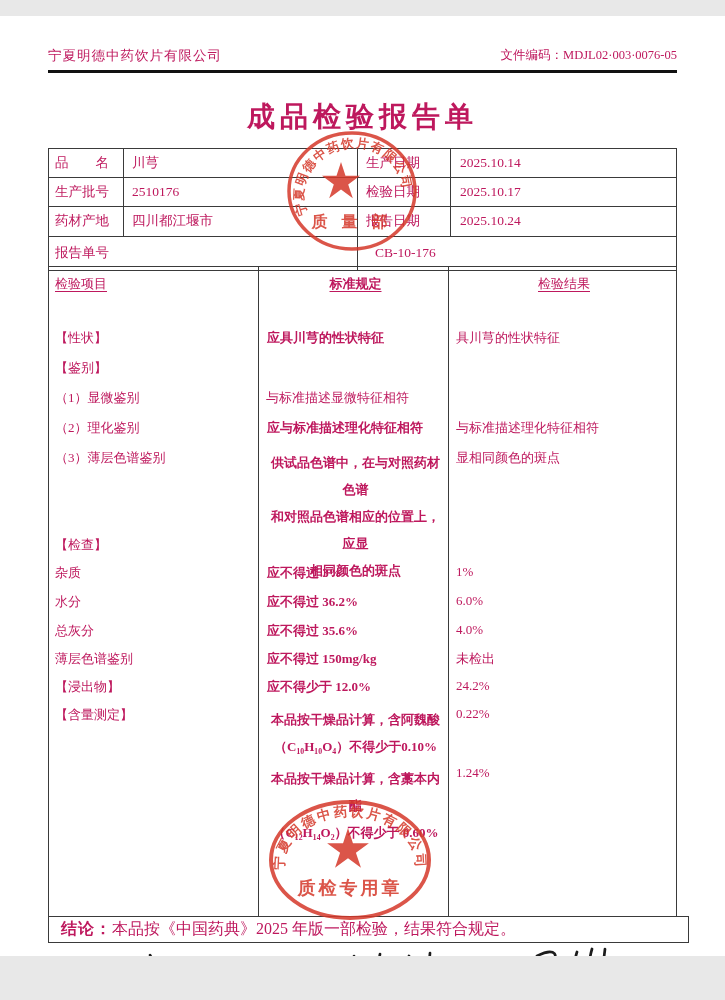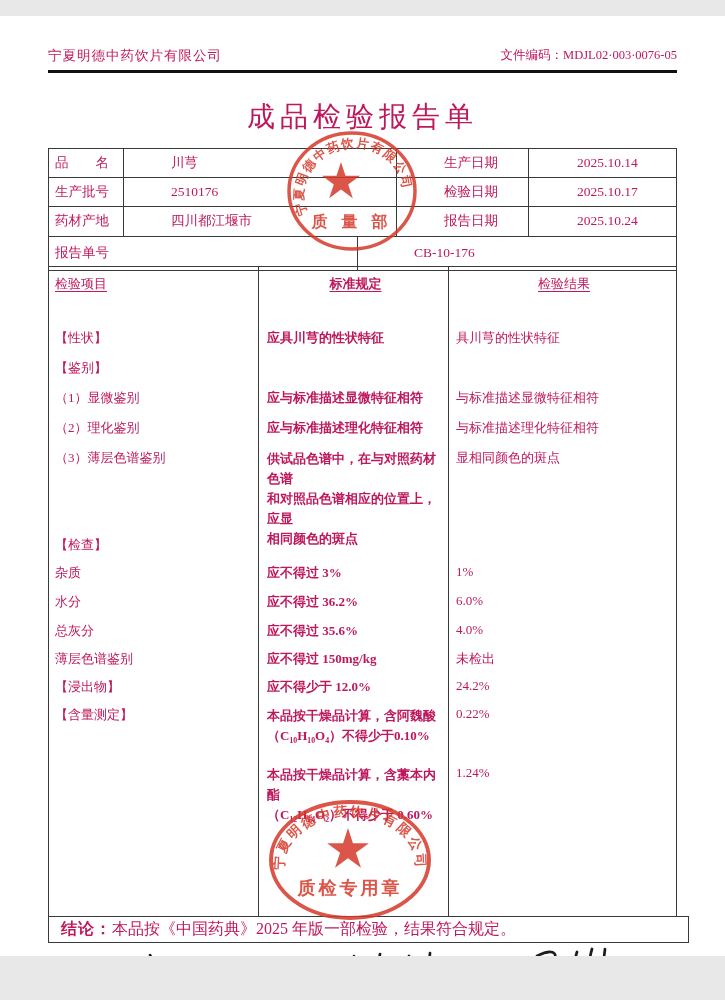--- a/index.html
+++ b/index.html
@@ -4,24 +4,24 @@
 <style>
   html,body{margin:0;padding:0;background:#e8e8e8;}
   .page{
     position:relative;width:725px;height:940px;background:#ffffff;margin:16px auto;
     font-family:"Liberation Serif","DejaVu Serif",serif;color:#be185d;overflow:hidden;
   }
   
   .company{position:absolute;left:48px;top:31px;font-size:13.5px;letter-spacing:1px;}
   .doccode{position:absolute;right:48px;top:31px;font-size:12.5px;}
   .header-rule{position:absolute;left:48px;right:48px;top:54px;height:2.5px;background:#111;}
-  .title{position:absolute;left:0;right:0;top:82px;text-align:center;font-size:28px;font-weight:normal;letter-spacing:5px;}
+  .title{position:absolute;left:0;right:0;top:82px;text-align:center;font-size:28px;font-weight:bold;letter-spacing:5px;}
   
   .info{position:absolute;left:48px;top:132px;width:627px;border:1px solid #3a3a3a;font-size:13.5px;}
-  .irow{display:flex;border-bottom:1px solid #3a3a3a;gap:39px;}
+  .irow{display:flex;border-bottom:1px solid #3a3a3a;}
   .irow:last-child{border-bottom:none;}
   .irow .cell{box-sizing:border-box;}
   .ir1{height:28px;line-height:27px;}
   .ir2{height:28px;line-height:27px;}
   .ir3{height:29px;line-height:28px;}
   .ir4{height:33px;line-height:32px;}
   .cl1{width:75px;border-right:1px solid #3a3a3a;padding-left:6px;}
   .cv1{width:234px;border-right:1px solid #3a3a3a;padding-left:8px;}
   .cl2{width:93px;border-right:1px solid #3a3a3a;padding-left:8px;}
   .cv2{flex:1;padding-left:9px;}
@@ -33,21 +33,21 @@
   .vl1{left:209px;} .vl2{left:399px;}
   .trow{display:flex;flex:none;}
   .c1{width:209px;box-sizing:border-box;padding:4px 4px 0 6px;}
   .c2{width:190px;box-sizing:border-box;padding:4px 4px 0 9px;font-weight:bold;}
   .c3{width:228px;box-sizing:border-box;padding:4px 4px 0 8px;}
   .hdr{height:58px;}
   .hdr .c1{padding-top:8px;}
   .hdr .c2,.hdr .c3{text-align:center;padding-top:8px;}
   .hdr span{text-decoration:underline;text-underline-offset:3px;}
   .h30{height:30px;} .h87{height:87px;} .h28{height:28px;} .h29{height:29px;} .h59{height:59px;} .h60{height:60px;}
-  .ml div{line-height:20px;}
+  .ml div{line-height:27px;text-align:center;}
   .filler{flex:1;}
   
   .conclusion{position:absolute;left:48px;top:900px;width:627px;height:25px;border:1px solid #3a3a3a;line-height:24px;font-size:16px;padding-left:12px;box-sizing:content-box;}
   .conclusion b{letter-spacing:1px;}
   
   .siglabel{position:absolute;font-size:13.5px;top:948px;}
   .sl1{left:48px;} .sl2{left:262px;} .sl3{left:462px;}
   .sigsvg{position:absolute;}
   .sg1{left:98px;top:930px;} .sg2{left:322px;top:928px;} .sg3{left:524px;top:925px;}
   
@@ -106,21 +106,20 @@
       <div class="c2">应具川芎的性状特征</div>
       <div class="c3">具川芎的性状特征</div>
     </div>
     <div class="trow h30">
       <div class="c1">【鉴别】</div>
       <div class="c2"></div>
       <div class="c3"></div>
     </div>
     <div class="trow h30">
       <div class="c1">（1）显微鉴别</div>
-      <div class="c2">应与标准描述显微特征相符</div>
       <div class="c3">与标准描述显微特征相符</div>
     </div>
     <div class="trow h30">
       <div class="c1">（2）理化鉴别</div>
       <div class="c2">应与标准描述理化特征相符</div>
       <div class="c3">与标准描述理化特征相符</div>
     </div>
     <div class="trow h87">
       <div class="c1">（3）薄层色谱鉴别</div>
       <div class="c2 ml">

